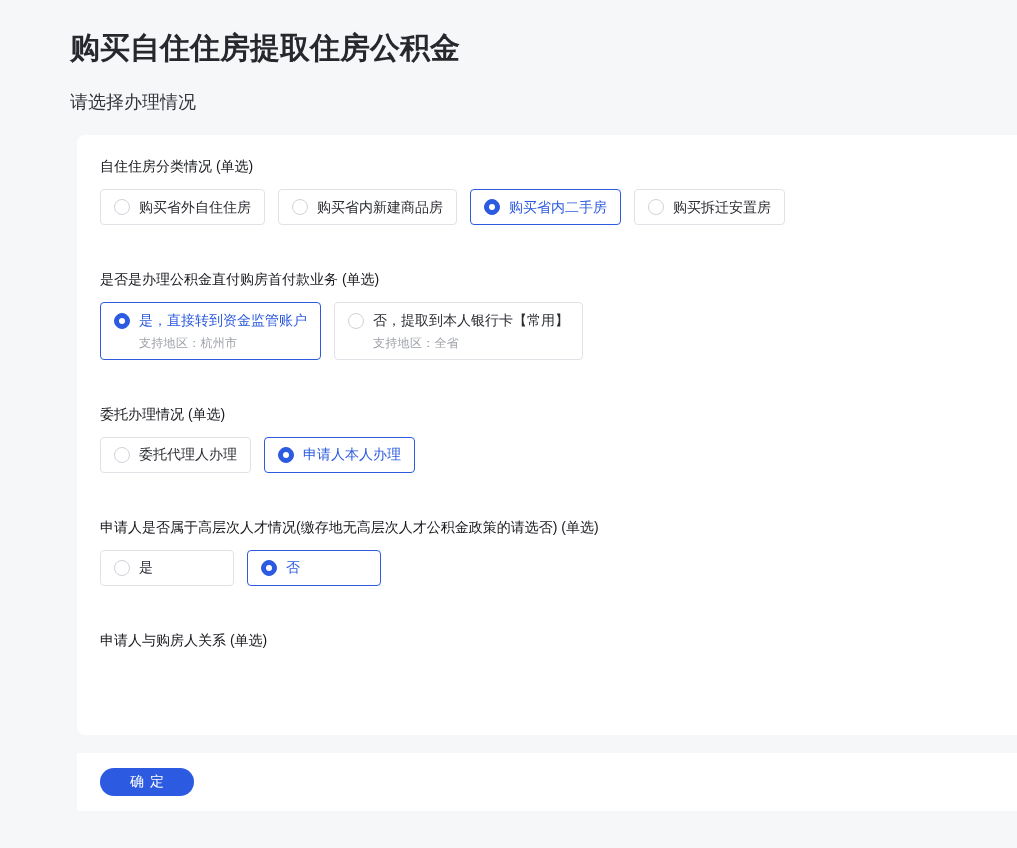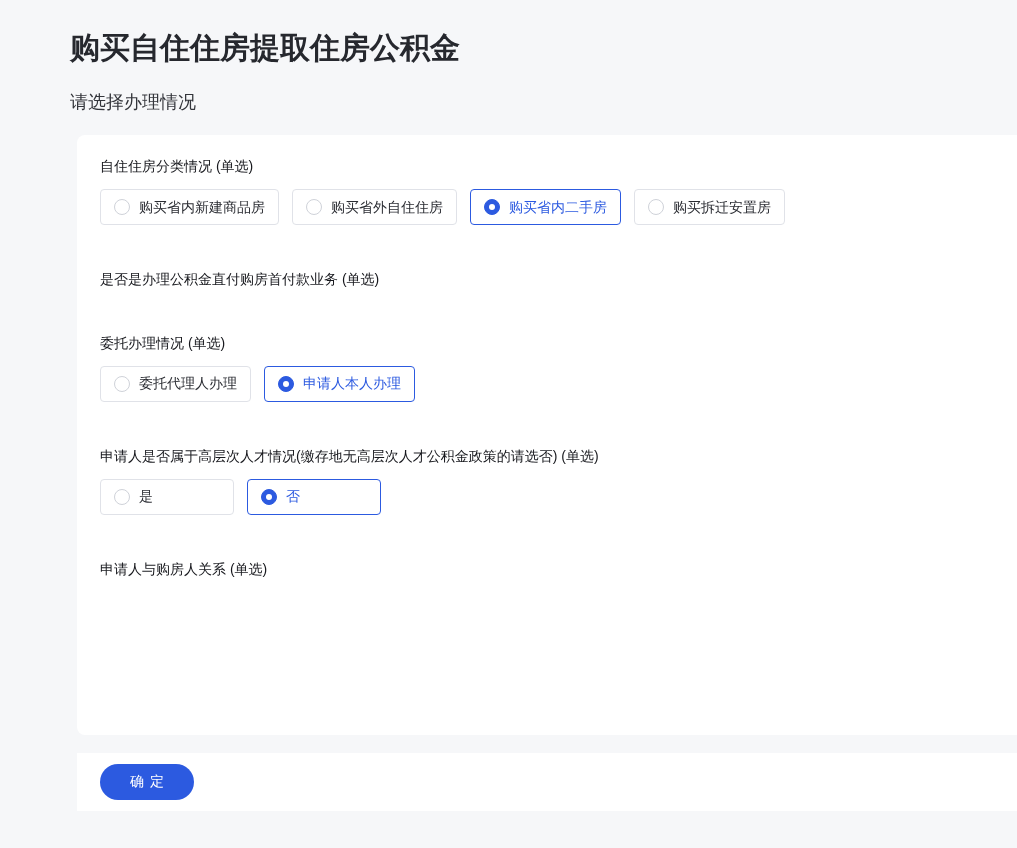--- a/index.html
+++ b/index.html
@@ -98,21 +98,21 @@
     margin:18px 0 0 77px;
     width:940px;
     height:58px;
     background:#ffffff;
     display:flex;
     align-items:center;
     padding-left:23px;
   }
   .confirm-button {
     min-width:94px;
-    height:36px;
+    height:28px;
     border:none;
     border-radius:18px;
     background:var(--accent);
     color:#ffffff;
     font-size:14px;
     font-family:inherit;
     letter-spacing:6px;
     text-indent:6px;
     cursor:pointer;
     display:flex;
@@ -128,33 +128,33 @@
   <h2 class="page-subtitle">请选择办理情况</h2>
 </div>
 
 <div class="card">
   <div class="section">
     <div class="section-label">自住住房分类情况 (单选)</div>
     <div class="options">
   <div class="option">
     <span class="radio"></span>
     <span class="option-text">
+      <span class="option-label">购买省外自住住房</span>
+
+    </span>
+  </div>
+
+  <div class="option">
+    <span class="radio"></span>
+    <span class="option-text">
       <span class="option-label">购买省内新建商品房</span>
 
     </span>
   </div>
 
-  <div class="option">
-    <span class="radio"></span>
-    <span class="option-text">
-      <span class="option-label">购买省外自住住房</span>
-
-    </span>
-  </div>
-
   <div class="option selected">
     <span class="radio">
             <span class="dot"></span>
           </span>
     <span class="option-text">
       <span class="option-label">购买省内二手房</span>
 
     </span>
   </div>
 
@@ -163,20 +163,39 @@
     <span class="option-text">
       <span class="option-label">购买拆迁安置房</span>
 
     </span>
   </div>
 </div>
   </div>
 
   <div class="section">
     <div class="section-label">是否是办理公积金直付购房首付款业务 (单选)</div>
+    <div class="options">
+  <div class="option selected has-sub">
+    <span class="radio">
+            <span class="dot"></span>
+          </span>
+    <span class="option-text">
+      <span class="option-label">是，直接转到资金监管账户</span>
+      <span class="option-sublabel">支持地区：杭州市</span>
+    </span>
+  </div>
+
+  <div class="option has-sub">
+    <span class="radio"></span>
+    <span class="option-text">
+      <span class="option-label">否，提取到本人银行卡【常用】</span>
+      <span class="option-sublabel">支持地区：全省</span>
+    </span>
+  </div>
+</div>
   </div>
 
   <div class="section">
     <div class="section-label">委托办理情况 (单选)</div>
     <div class="options">
   <div class="option">
     <span class="radio"></span>
     <span class="option-text">
       <span class="option-label">委托代理人办理</span>
 

